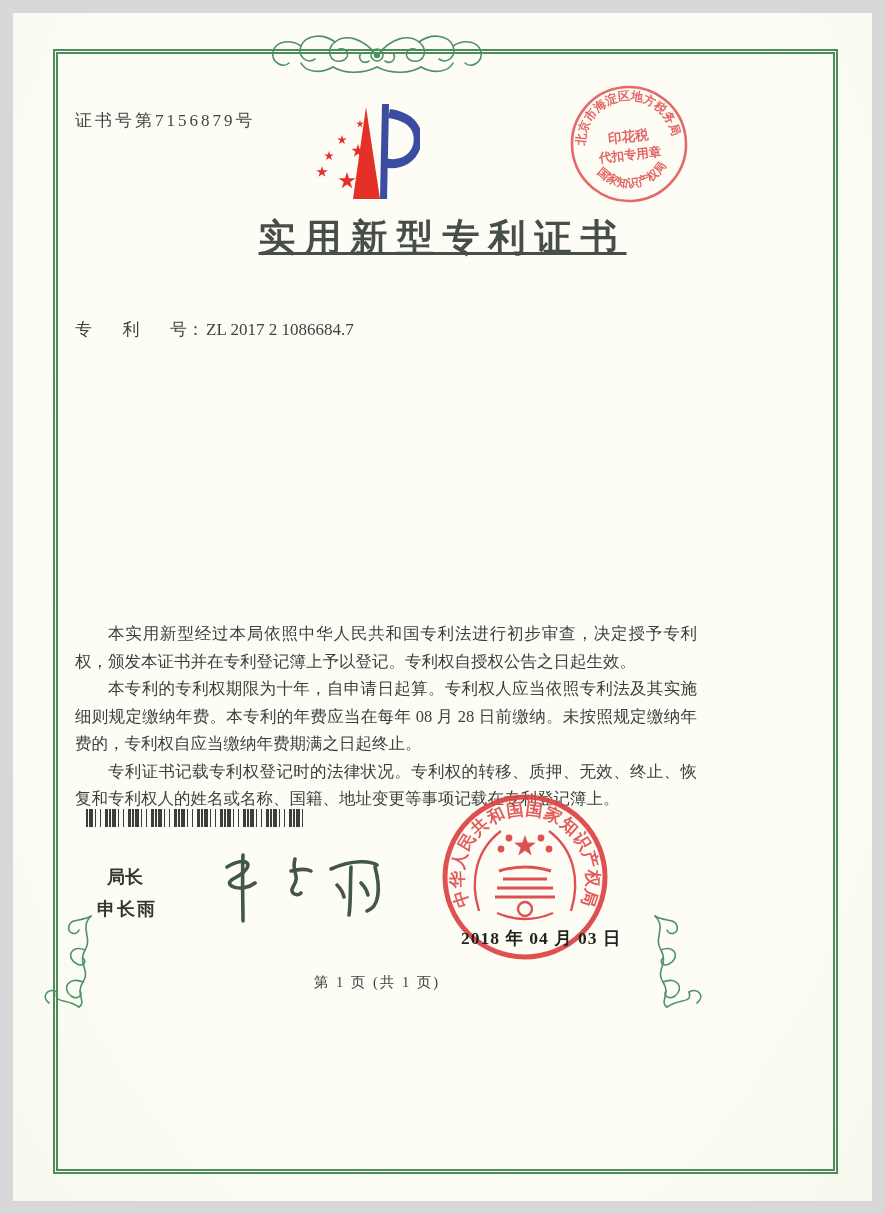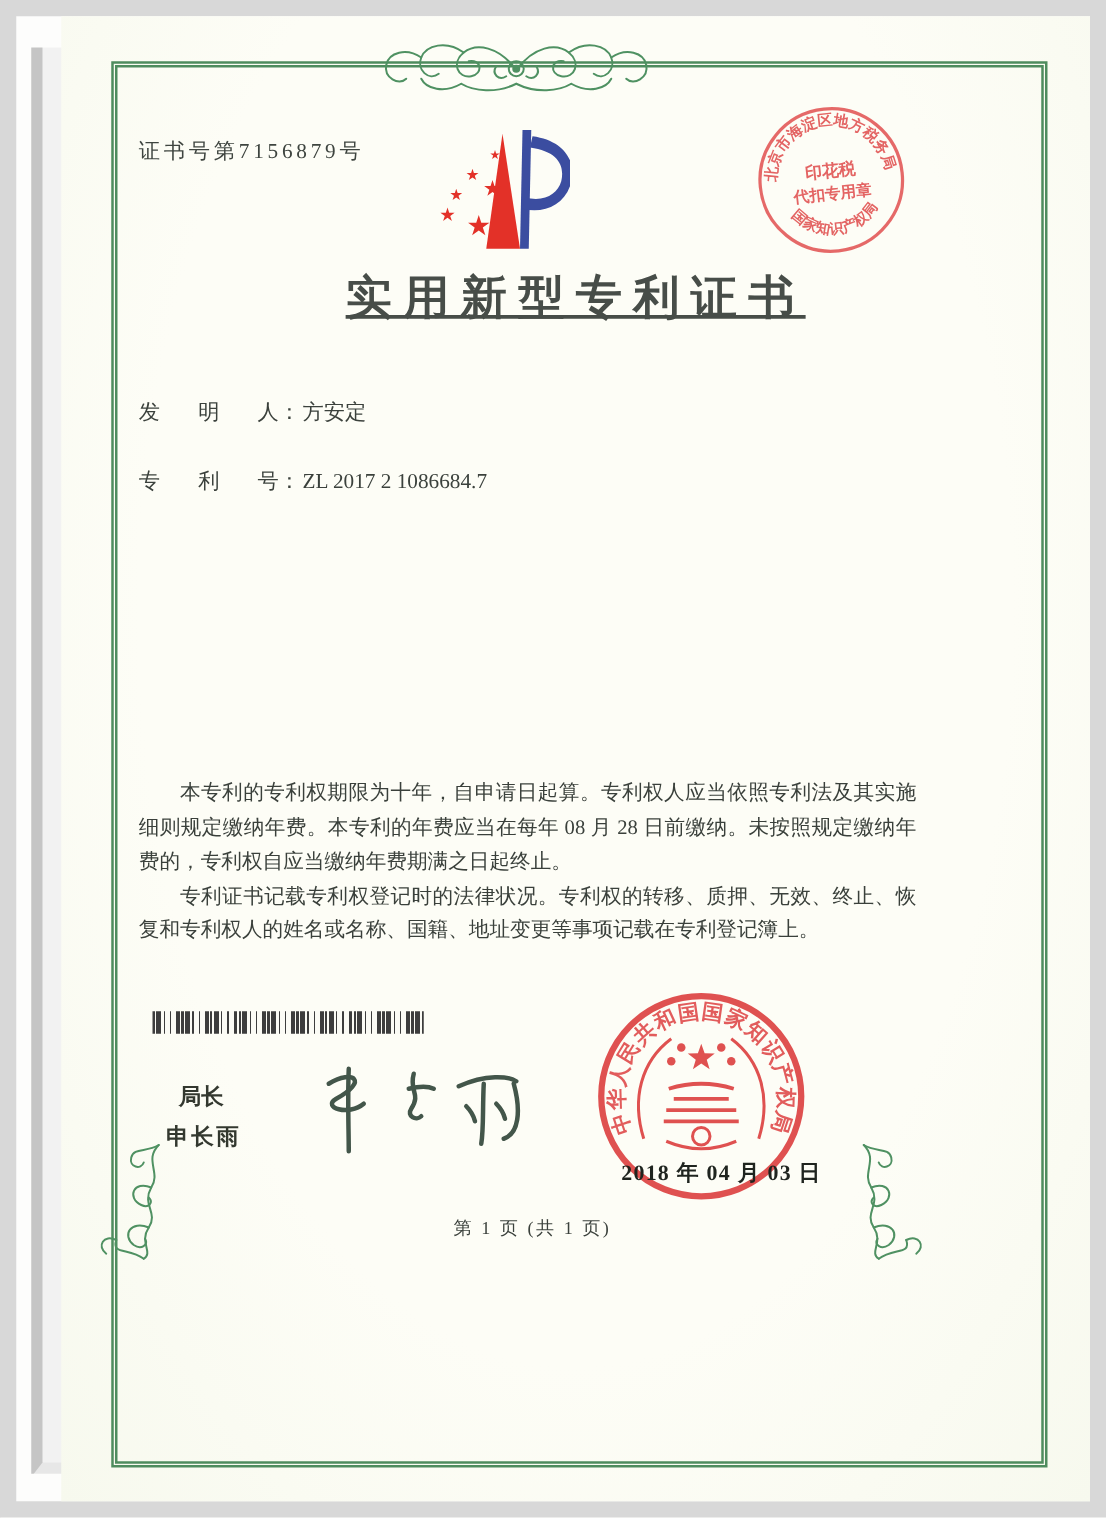--- a/index.html
+++ b/index.html
@@ -28,21 +28,20 @@
   }
   .frame-lip{
     position:absolute;inset:0;box-sizing:border-box;
     border:13px solid #d8d8d8;
   }
   
   .paper{
     position:absolute;inset:0;
     background:radial-gradient(ellipse at 50% 40%, #fdfdf6 60%, #f7f9ee 100%);
     overflow:hidden;
-    margin-left:36px;
   }
   .green-border{
     position:absolute;left:40px;top:36px;right:34px;bottom:27px;
     border:5px double #4e8c5e;
     pointer-events:none;
   }
   .ornament-top{position:absolute;left:248px;top:16px;width:232px;height:52px;}
   .ornament-bl{position:absolute;left:18px;top:900px;width:72px;height:96px;}
   .ornament-br{position:absolute;left:630px;top:900px;width:72px;height:96px;transform:scaleX(-1);}
   
@@ -91,21 +90,21 @@
     color:#33382f;font-family:"Liberation Sans","DejaVu Sans",sans-serif;
     letter-spacing:2px;
   }
   .signature{position:absolute;left:200px;top:828px;width:170px;height:85px;}
   .main-seal{position:absolute;left:426px;top:778px;width:172px;height:172px;opacity:.92;}
   .seal-date{
     position:absolute;left:448px;top:913px;font-size:17.5px;font-weight:bold;
     color:#1f241f;letter-spacing:1px;white-space:nowrap;
   }
   .footer{
-    position:absolute;left:17px;top:960px;width:720px;text-align:center;
+    position:absolute;left:4px;top:960px;width:720px;text-align:center;
     font-size:14.5px;letter-spacing:2px;color:#3b413c;
   }
   .seal-text{fill:#e04f4f;font-family:"Liberation Serif","DejaVu Serif",serif;font-weight:bold;}
 </style>
 </head>
 <body>
 
 <div class="frame-edge"></div>
 <div class="frame-bevel"></div>
 <div class="frame-mat"></div>
@@ -176,28 +175,26 @@
       <text class="seal-text" font-size="12"><textPath href="#taxTopArc" startOffset="50%" text-anchor="middle">北京市海淀区地方税务局</textPath></text>
       <text class="seal-text" font-size="11.5"><textPath href="#taxBottomArc" startOffset="50%" text-anchor="middle">国家知识产权局</textPath></text>
       <text class="seal-text" font-size="13.5" x="75" y="72" text-anchor="middle">印花税</text>
       <text class="seal-text" font-size="12.5" x="75" y="90" text-anchor="middle">代扣专用章</text>
     </svg>
 
     <h1 class="title">实用新型专利证书</h1>
 
     <div class="fields">
       <div class="field-row">
-        <span class="field-label">发 明 人</span><span class="field-colon">：</span><span>方安定</span>
-      </div>
-      <div class="field-row">
         <span class="field-label">专 利 号</span><span class="field-colon">：</span><span>ZL 2017 2 1086684.7</span>
       </div>
     </div>
 
     <div class="body-text">
+      <p>本实用新型经过本局依照中华人民共和国专利法进行初步审查，决定授予专利权，颁发本证书并在专利登记簿上予以登记。专利权自授权公告之日起生效。</p>
       <p>本专利的专利权期限为十年，自申请日起算。专利权人应当依照专利法及其实施细则规定缴纳年费。本专利的年费应当在每年 08 月 28 日前缴纳。未按照规定缴纳年费的，专利权自应当缴纳年费期满之日起终止。</p>
       <p>专利证书记载专利权登记时的法律状况。专利权的转移、质押、无效、终止、恢复和专利权人的姓名或名称、国籍、地址变更等事项记载在专利登记簿上。</p>
     </div>
 
     <div class="barcode"></div>
     <div class="signer-title">局长</div>
     <div class="signer-name">申长雨</div>
 
     <svg class="signature" viewBox="0 0 170 85">
       <g stroke="#43564a" fill="none" stroke-width="3.6" stroke-linecap="round">

